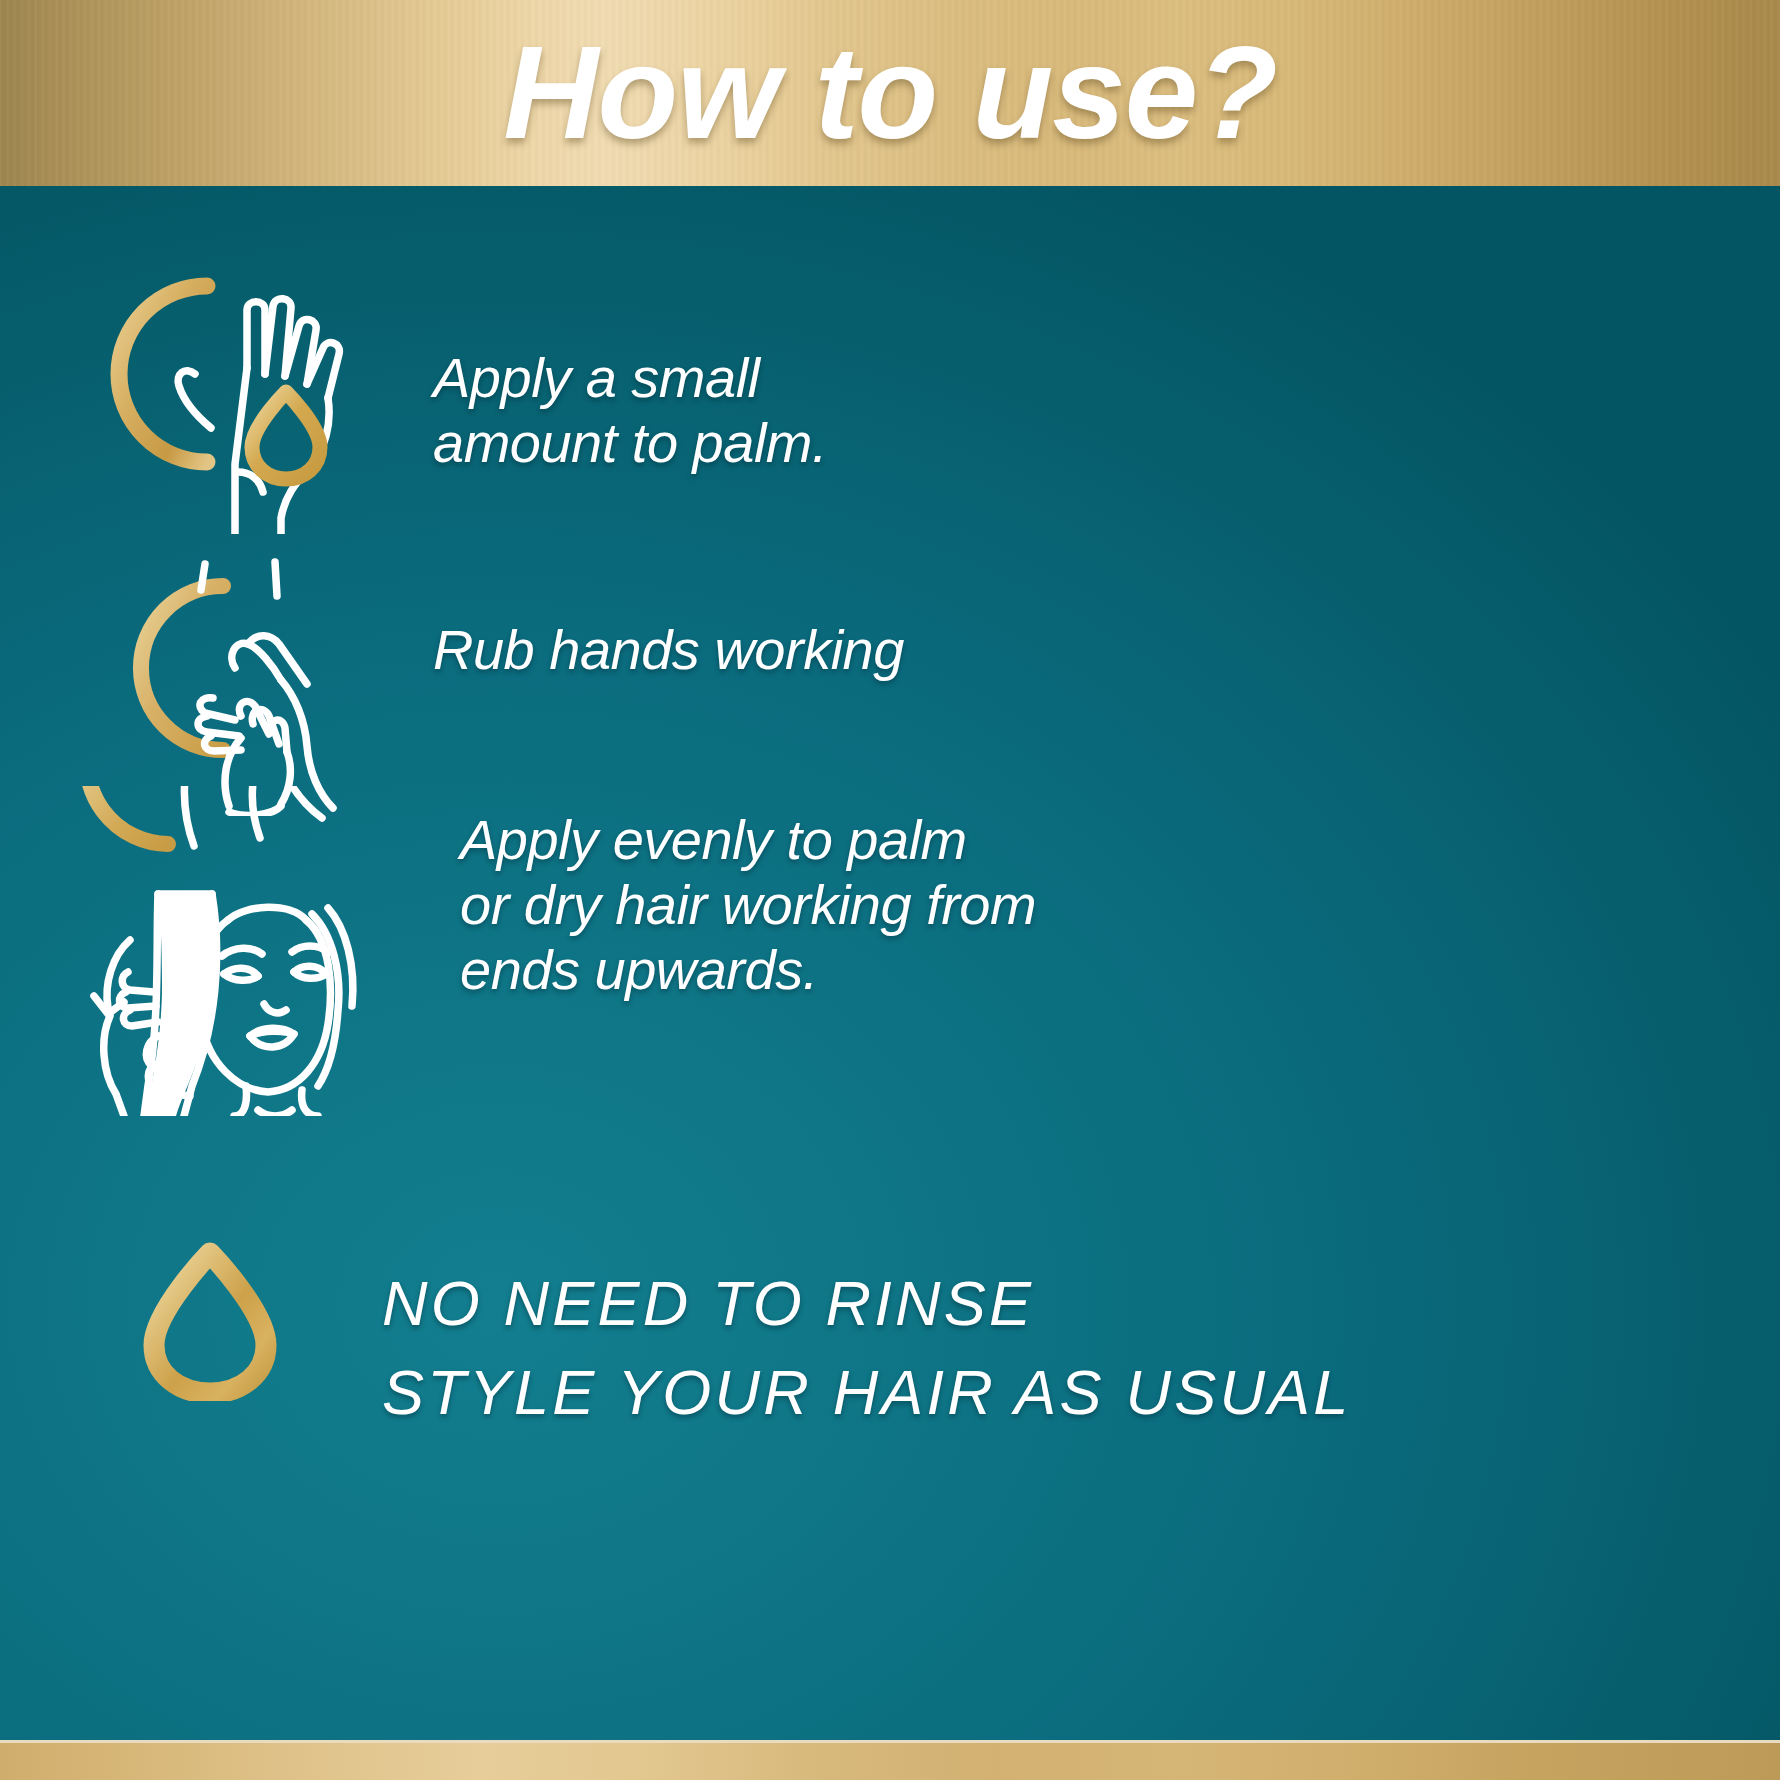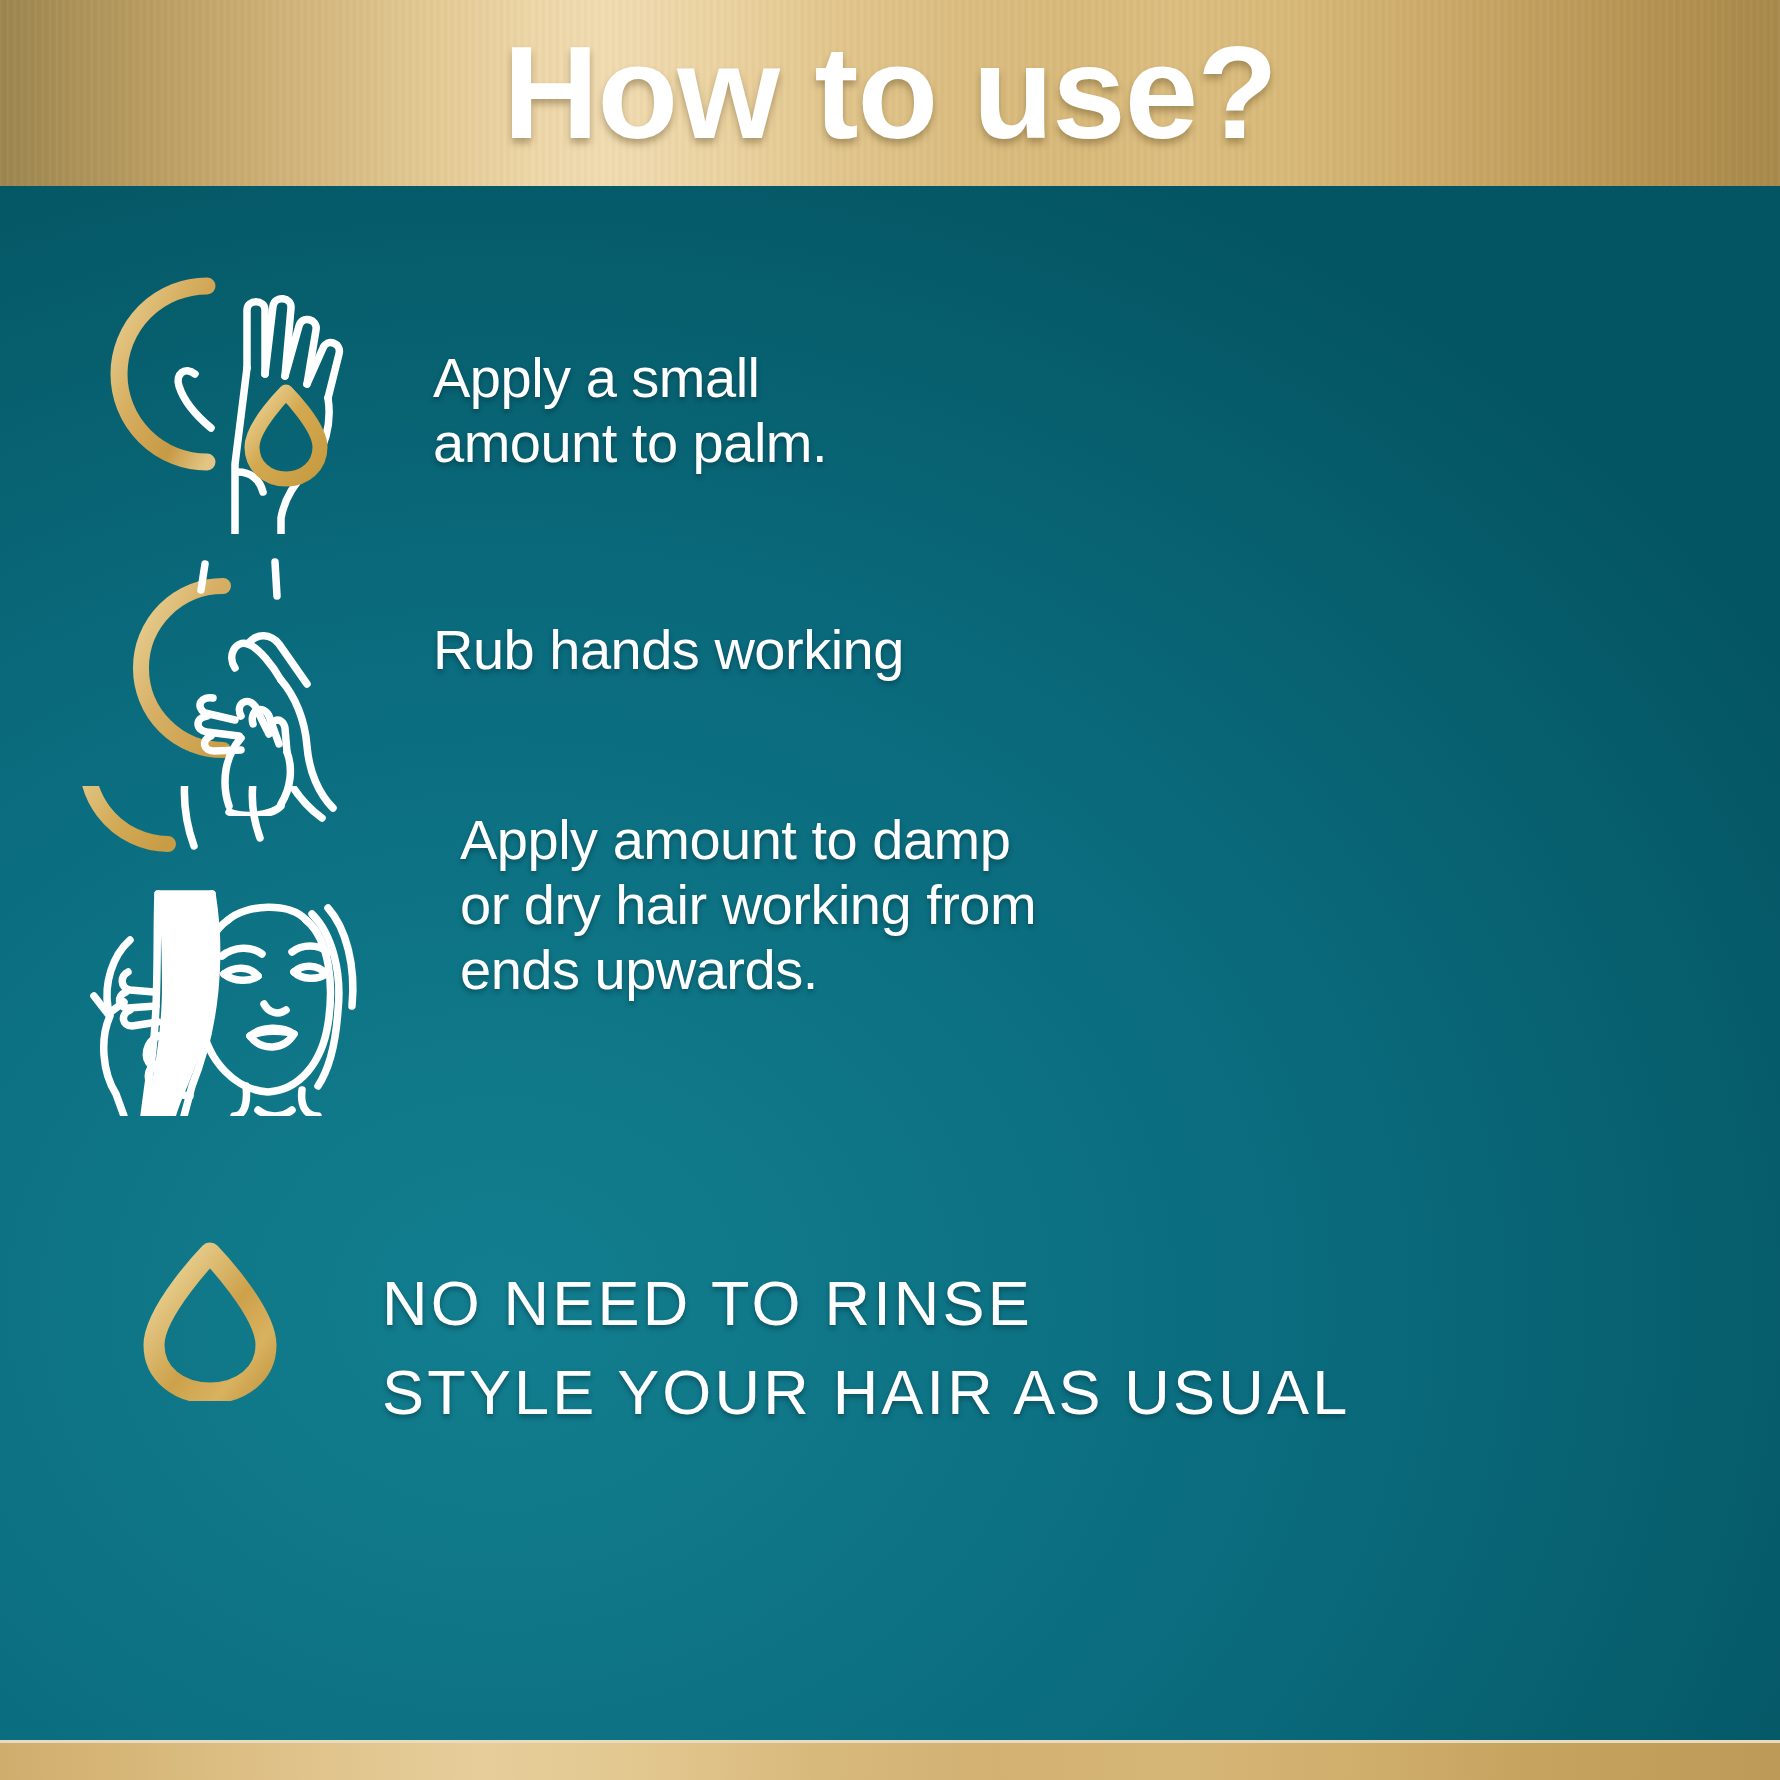--- a/index.html
+++ b/index.html
@@ -10,20 +10,21 @@
   body {
     font-family: "Liberation Sans", sans-serif;
   }
 
   .page {
     position: relative;
     width: 1780px;
     height: 1780px;
     overflow: hidden;
     background: #0a6a7c;
+    font-style: italic;
   }
 
   
   .header-band {
     position: absolute;
     left: 0;
     top: 0;
     width: 1780px;
     height: 186px;
     background:
@@ -330,21 +331,21 @@
               <path d="M 200 250 C 212 240 232 240 244 248 C 234 244 212 244 200 250 Z"></path>
               <path d="M 200 250 C 212 266 234 264 244 248"></path>
 
               <path d="M 196 300 C 198 318 194 330 184 330"></path>
               <path d="M 252 304 C 250 320 256 330 268 330"></path>
 
               <path d="M 208 324 C 218 332 232 332 242 324"></path>
             </g>
           </svg>
         </div>
-        <div class="step-text">Apply amount to damp
+        <div class="step-text">Apply evenly to palm
 or dry hair working from
 ends upwards.</div>
       </div>
 
       <div class="step step-4">
         <div class="step-icon">
           <svg class="icon-svg" width="140" height="160" viewBox="0 0 140 160" xmlns="http://www.w3.org/2000/svg">
             <defs>
               <linearGradient id="g4drop" x1="0" y1="0" x2="1" y2="1">
                 <stop offset="0%" stop-color="#f0dcA5"></stop>

